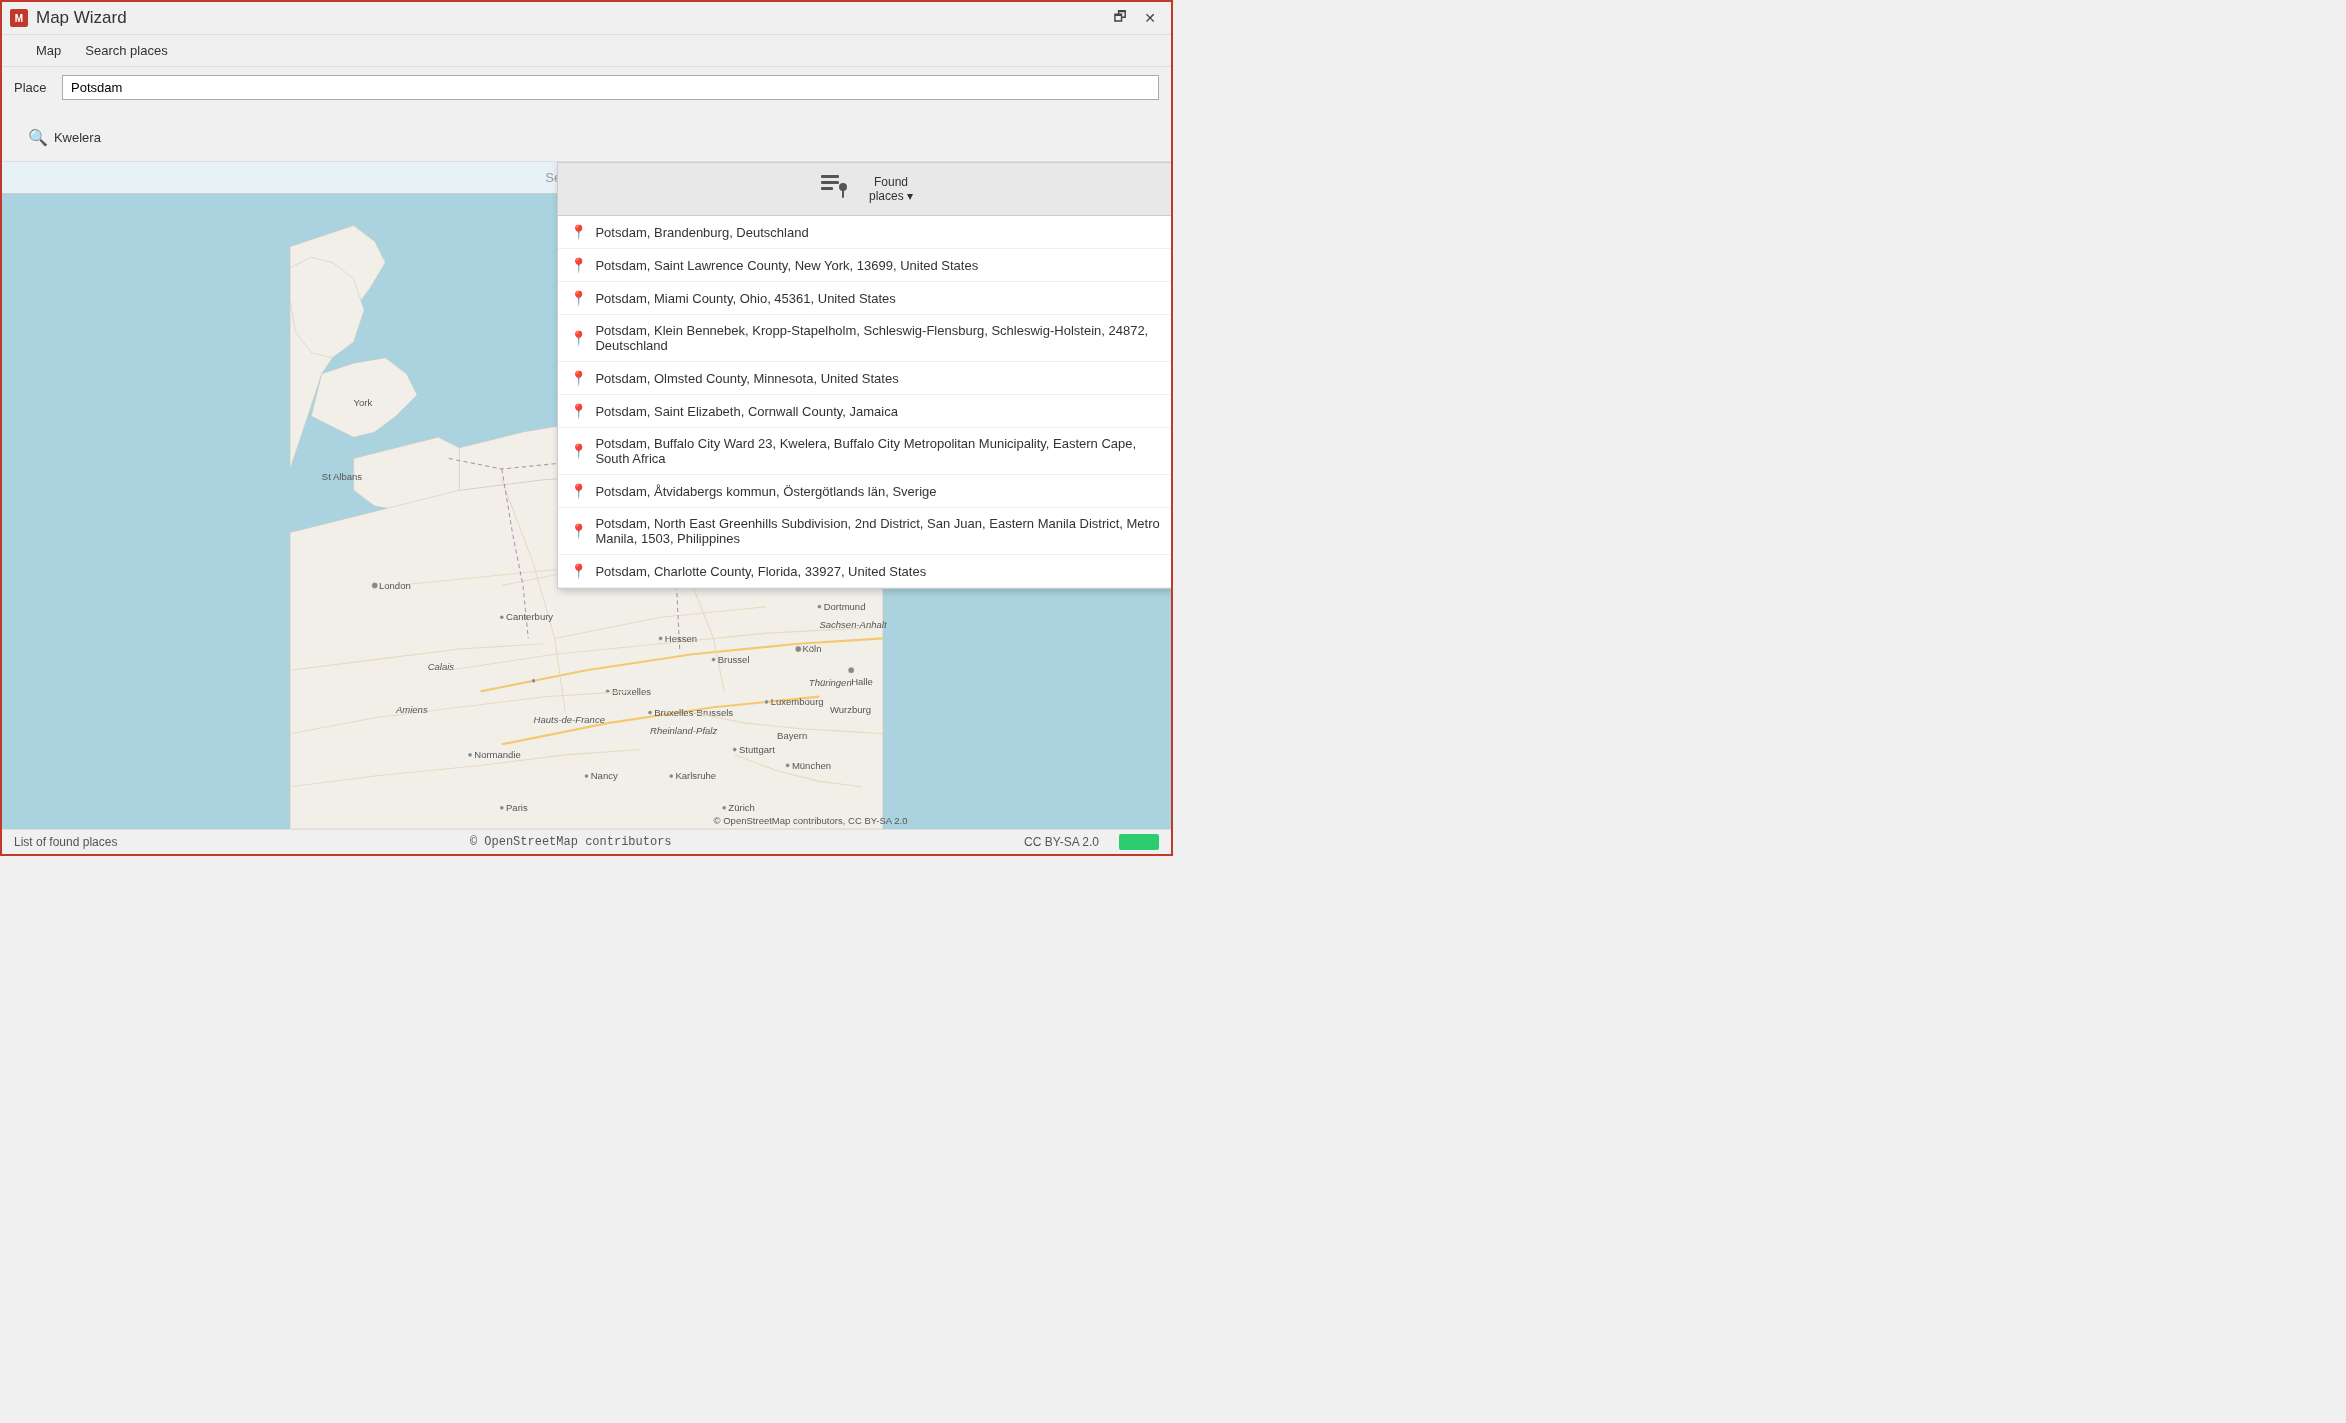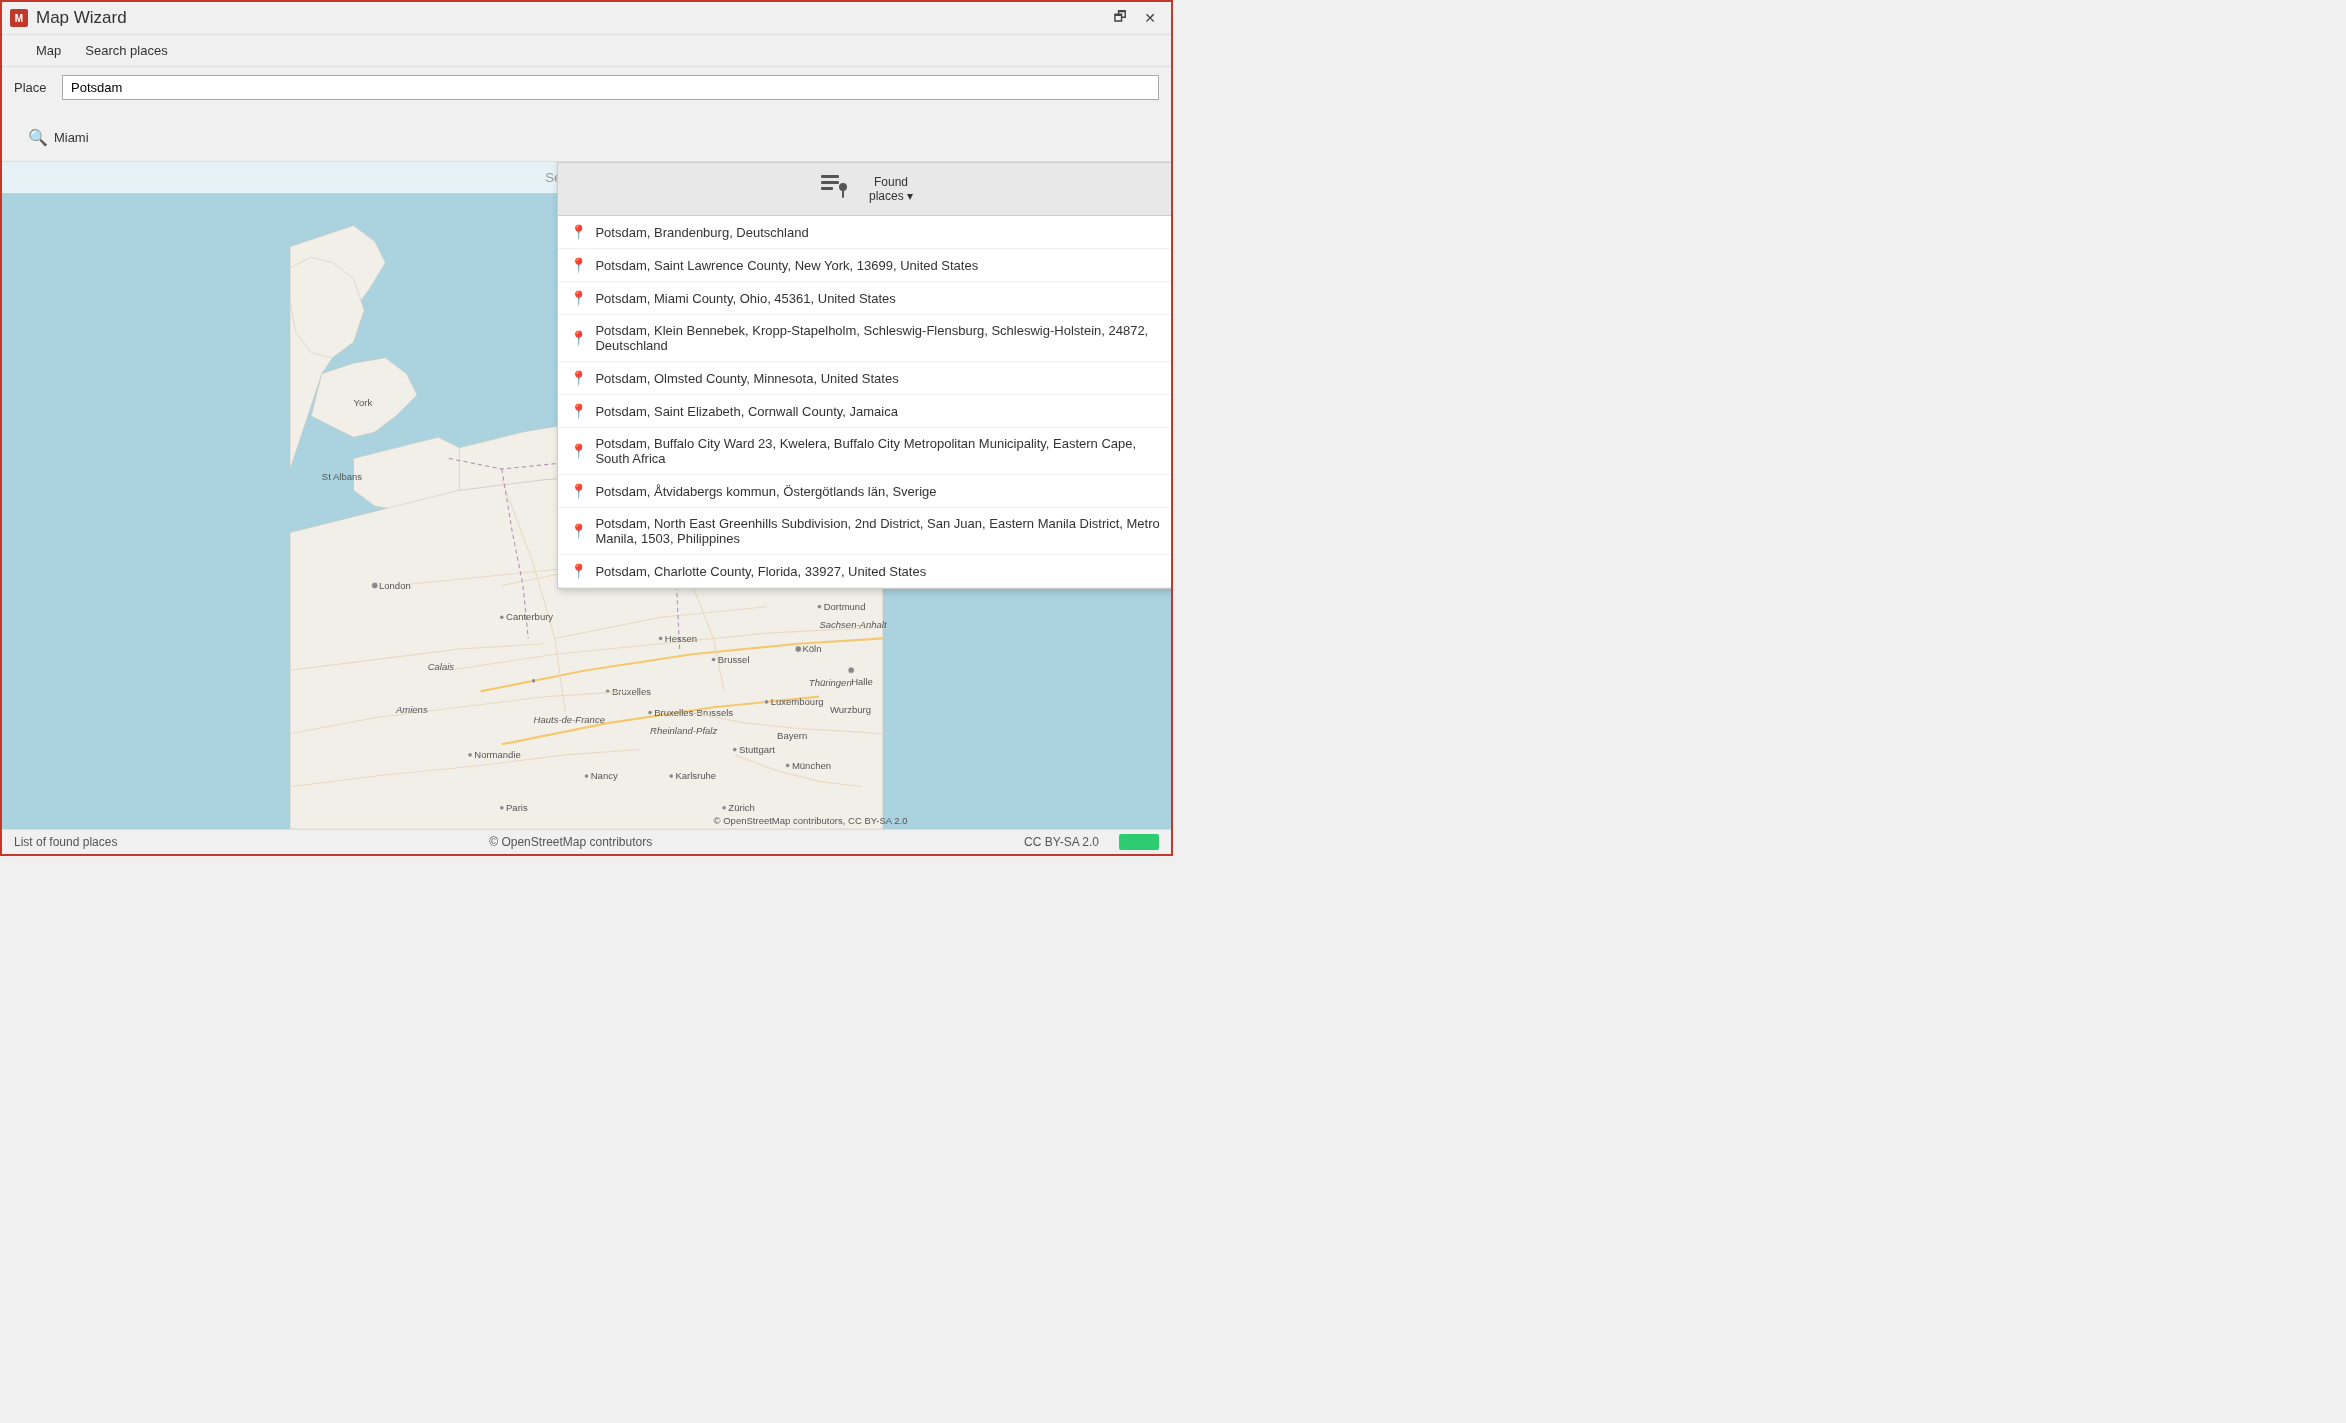--- a/index.html
+++ b/index.html
@@ -214,20 +214,21 @@
       background: #f0f0f0;
       border-top: 1px solid #ddd;
       font-size: 12px;
       color: #555;
       gap: 20px;
     }
 
     .status-center {
       flex: 1;
       text-align: center;
+      font-family: Liberation Mono, monospace;
     }
 
     .green-indicator {
       width: 40px;
       height: 16px;
       background: #2ecc71;
       border-radius: 2px;
     }
 
     
@@ -287,21 +288,21 @@
     <div class="menu-item">Search places</div>
   </div>
 
   <div class="search-panel">
     <div class="place-row">
       <span class="place-label">Place</span>
       <input class="place-input" value="Potsdam" style="">
     </div>
     <button class="search-btn">
       <span class="search-icon-svg">🔍</span>
-      <span>Miami</span>
+      <span>Kwelera</span>
     </button>
   </div>
 
   <div class="content-area">
 
     <div class="map-container">
       <div class="map-placeholder">
         <div class="search-placeholder-bar">Search places</div>
         <svg class="map-svg" viewBox="0 0 560 630" xmlns="http://www.w3.org/2000/svg">
 

